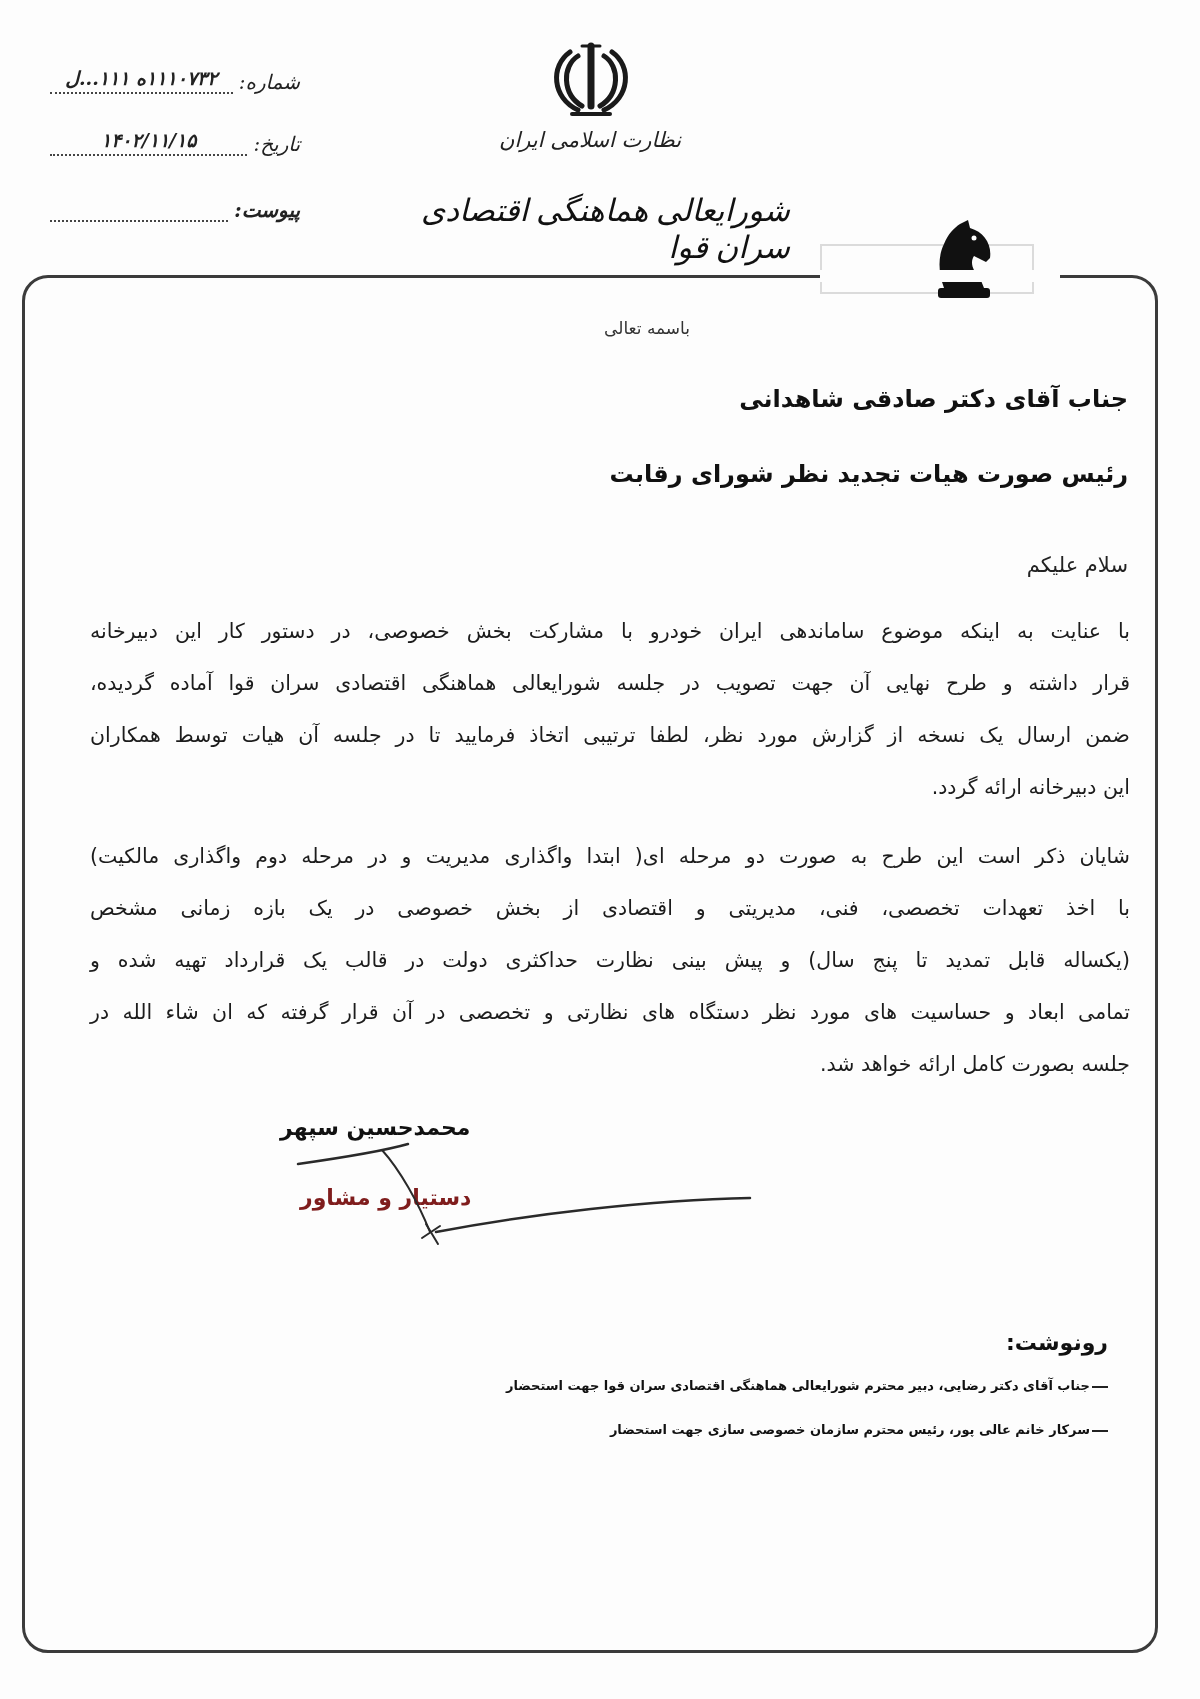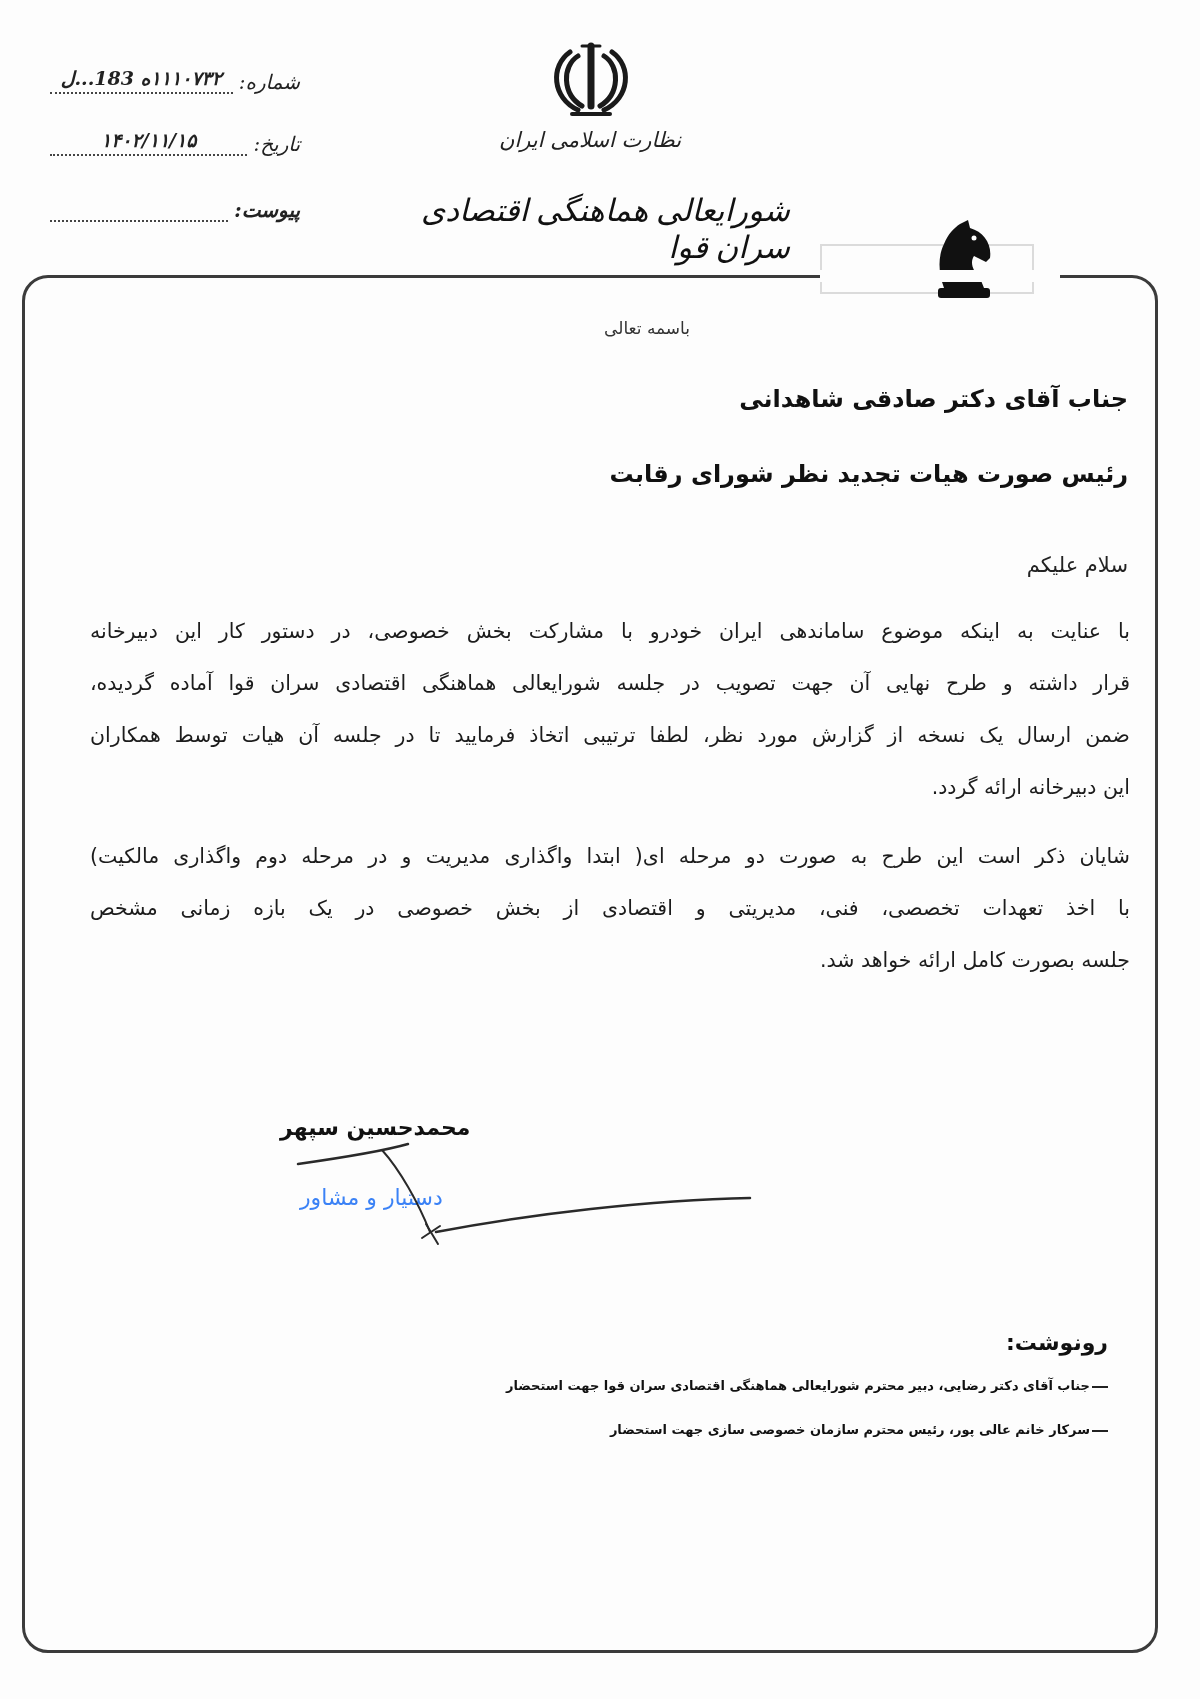--- a/index.html
+++ b/index.html
@@ -40,34 +40,34 @@
 
   .addr { right: 72px; font-weight: bold; font-size: 24px; color: #111; white-space: nowrap; }
   .greeting { right: 72px; top: 553px; font-size: 21px; color: #222; }
 
   .para { left: 90px; width: 1040px; font-size: 20.5px; color: #1c1c1c; line-height: 52px;
     text-align: justify; text-align-last: right; }
   .para .line { display: block; height: 52px; white-space: nowrap; text-align: justify; text-align-last: justify; }
   .para .line.last { text-align-last: right; }
 
   .sig-name { left: 280px; top: 1115px; font-weight: bold; font-size: 22px; color: #111; white-space: nowrap; }
-  .sig-title { left: 300px; top: 1185px; font-weight: normal; font-size: 22px; color: #3b82f6; white-space: nowrap; }
+  .sig-title { left: 300px; top: 1185px; font-weight: bold; font-size: 22px; color: #7f1d1d; white-space: nowrap; }
   .signature { left: 290px; top: 1140px; width: 480px; height: 120px; }
 
   .cc-title { right: 92px; top: 1330px; font-weight: bold; font-size: 22px; color: #111; }
   .cc-line { right: 92px; font-weight: bold; font-size: 13px; color: #111; white-space: nowrap; }
   .cc-dash { display: inline-block; width: 16px; border-top: 2px solid #222; vertical-align: middle; margin-left: 2px; }
 </style>
 </head>
 <body>
 
 <div>
   <div class="meta-row" style="top:58px;">
     <span class="meta-label">شماره:</span>
-    <span class="meta-value">۱۱۱۰۷۳۲ه 183...ل</span>
+    <span class="meta-value">۱۱۱۰۷۳۲ه ۱۱۱...ل</span>
   </div>
   <div class="meta-row" style="top:120px;">
     <span class="meta-label">تاریخ:</span>
     <span class="meta-value">۱۴۰۲/۱۱/۱۵</span>
   </div>
   <div class="meta-row" style="top:186px;font-weight:bold;">
     <span class="meta-label">پیوست:</span>
     <span class="meta-value"></span>
   </div>
 </div>
@@ -108,20 +108,22 @@
 <div class="abs para rtl" style="top:605px;">
   <span class="line">با عنایت به اینکه موضوع ساماندهی ایران خودرو با مشارکت بخش خصوصی، در دستور کار این دبیرخانه</span>
   <span class="line">قرار داشته و طرح نهایی آن جهت تصویب در جلسه شورایعالی هماهنگی اقتصادی سران قوا آماده گردیده،</span>
   <span class="line">ضمن ارسال یک نسخه از گزارش مورد نظر، لطفا ترتیبی اتخاذ فرمایید تا در جلسه آن هیات توسط همکاران</span>
   <span class="line last">این دبیرخانه ارائه گردد.</span>
 </div>
 
 <div class="abs para rtl" style="top:830px;">
   <span class="line">شایان ذکر است این طرح به صورت دو مرحله ای( ابتدا واگذاری مدیریت و در مرحله دوم واگذاری مالکیت)</span>
   <span class="line">با اخذ تعهدات تخصصی، فنی، مدیریتی و اقتصادی از بخش خصوصی در یک بازه زمانی مشخص</span>
+  <span class="line">(یکساله قابل تمدید تا پنج سال) و پیش بینی نظارت حداکثری دولت در قالب یک قرارداد تهیه شده و</span>
+  <span class="line">تمامی ابعاد و حساسیت های مورد نظر دستگاه های نظارتی و تخصصی در آن قرار گرفته که ان شاء الله در</span>
   <span class="line last">جلسه بصورت کامل ارائه خواهد شد.</span>
 </div>
 
 <div class="abs sig-name rtl">محمدحسین سپهر</div>
 <div class="abs sig-title rtl">دستیار و مشاور</div>
 <svg class="abs signature" viewBox="0 0 480 120">
   <g fill="none" stroke="#2a2a2a" stroke-linecap="round">
     <path d="M8 24 C50 18 90 12 118 4" stroke-width="2.5"></path>
     <path d="M92 10 C110 30 128 62 140 92" stroke-width="2"></path>
     <path d="M136 84 L148 104 M132 98 L150 86" stroke-width="2"></path>

